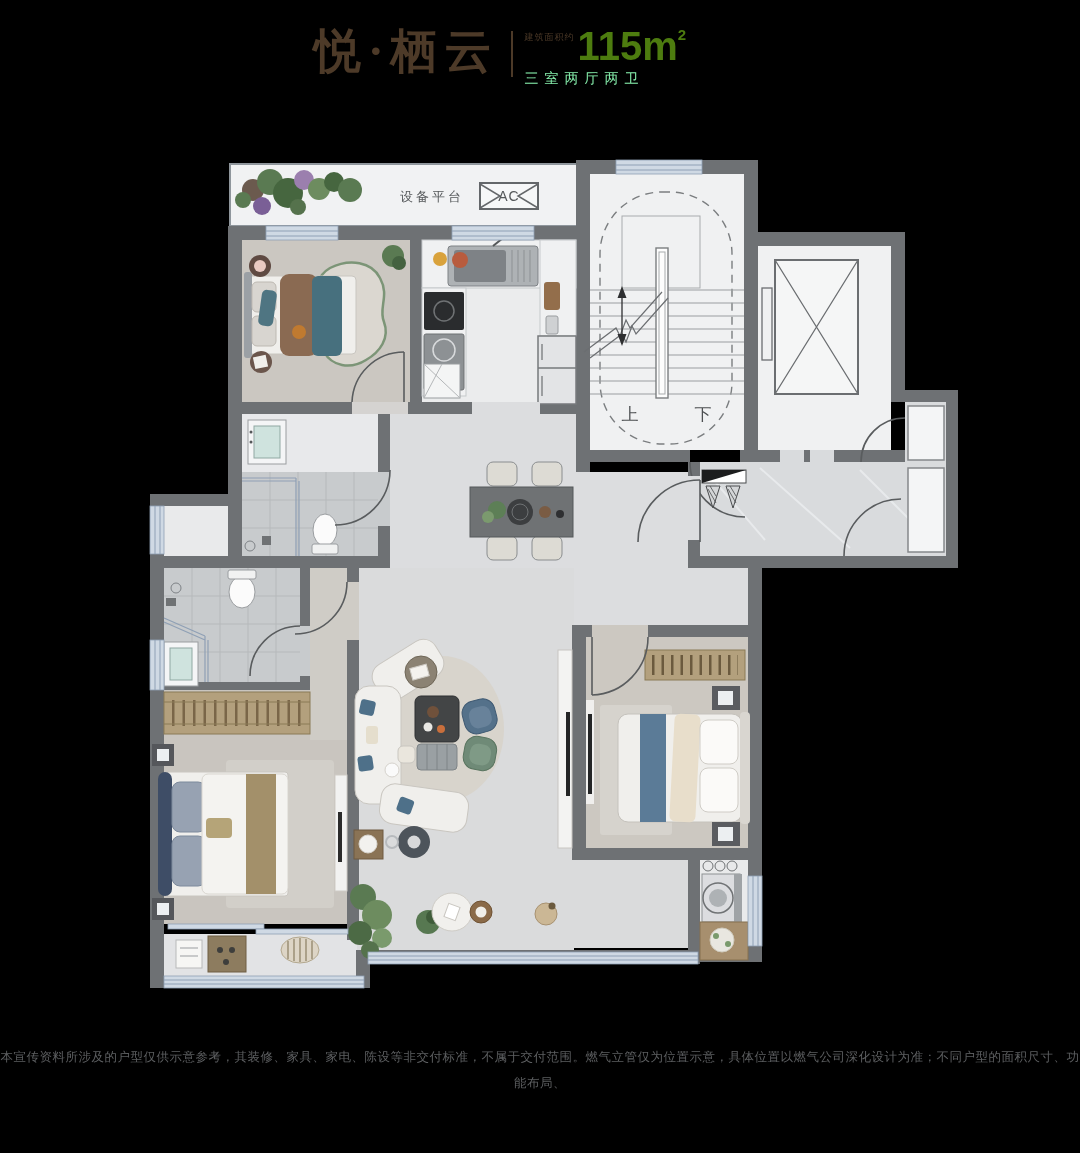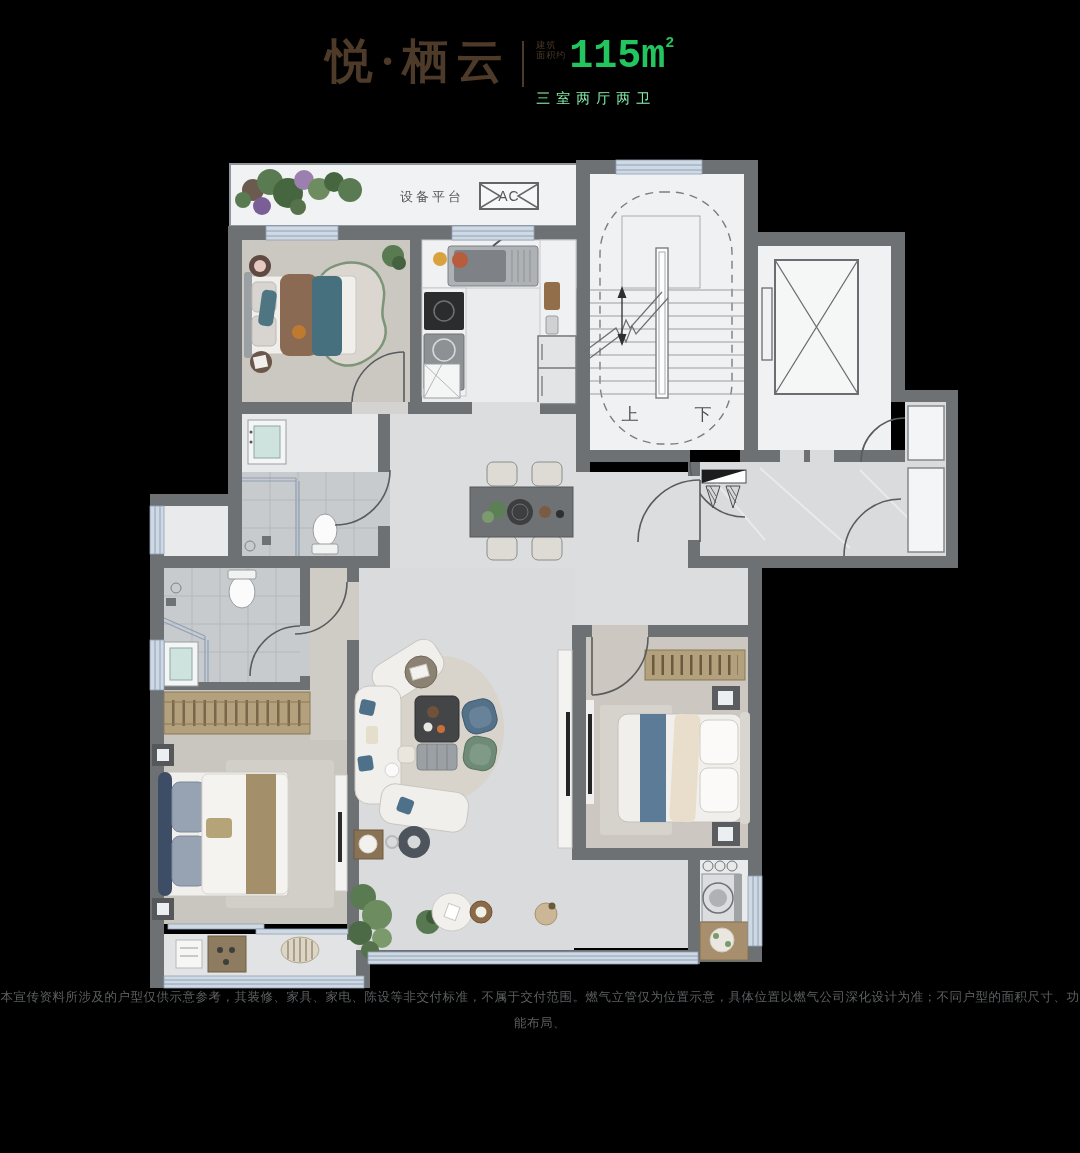--- a/index.html
+++ b/index.html
@@ -8,29 +8,29 @@
   .stage{position:absolute;left:0;top:0;width:1080px;height:1153px;}
 
   
   .hdr{position:absolute;left:0;top:14px;width:1000px;display:flex;
        justify-content:center;align-items:center;gap:12px;z-index:5;}
   .hdr .title{font-family:"Liberation Serif",serif;font-size:47px;line-height:52px;
        color:#4d3a28;letter-spacing:7px;font-weight:600;margin:0;}
   .hdr .vbar{width:2px;height:46px;background:#4d3a28;margin-top:5px;}
   .meta{display:flex;flex-direction:column;}
   .meta .row1{display:flex;align-items:flex-start;}
-  .meta .prefix{display:flex;flex-direction:column;font-size:9px;line-height:10px;
-       color:#4d3a28;margin-top:26px;margin-right:3px;letter-spacing:1px;}
-  .meta .big{font-family:Liberation Mono, monospace;font-size:40px;line-height:60px;
-       color:#22c55e;font-weight:600;}
+  .meta .prefix{display:flex;flex-direction:row;font-size:9px;line-height:10px;
+       color:#4d3a28;margin-top:18px;margin-right:3px;letter-spacing:1px;}
+  .meta .big{font-family:Liberation Sans, sans-serif;font-size:40px;line-height:42px;
+       color:#4d7c0f;font-weight:600;}
   .meta .big sup{font-size:15px;vertical-align:20px;}
   .meta .spec{font-size:14px;color:#86efac;letter-spacing:6px;margin-top:3px;}
 
   
-  .ftr{position:absolute;left:0;top:984px;width:1080px;text-align:center;z-index:5;}
+  .ftr{position:absolute;left:0;top:1044px;width:1080px;text-align:center;z-index:5;}
   .ftr p{margin:0;font-size:12.5px;line-height:26px;color:#5d5f61;letter-spacing:.5px;}
 
   
   svg{position:absolute;left:0;top:0;}
   .wall{fill:#6e7174;}
   .arc{fill:none;stroke:#595c5e;stroke-width:1.6;}
   .thin{fill:none;stroke:#9a9da0;stroke-width:1.2;}
   .lbl{fill:#55585a;font-size:13px;letter-spacing:3px;}
   .updown{fill:#4c4f51;font-size:17px;}
   .ac{fill:#55585a;font-size:14px;letter-spacing:1px;}

